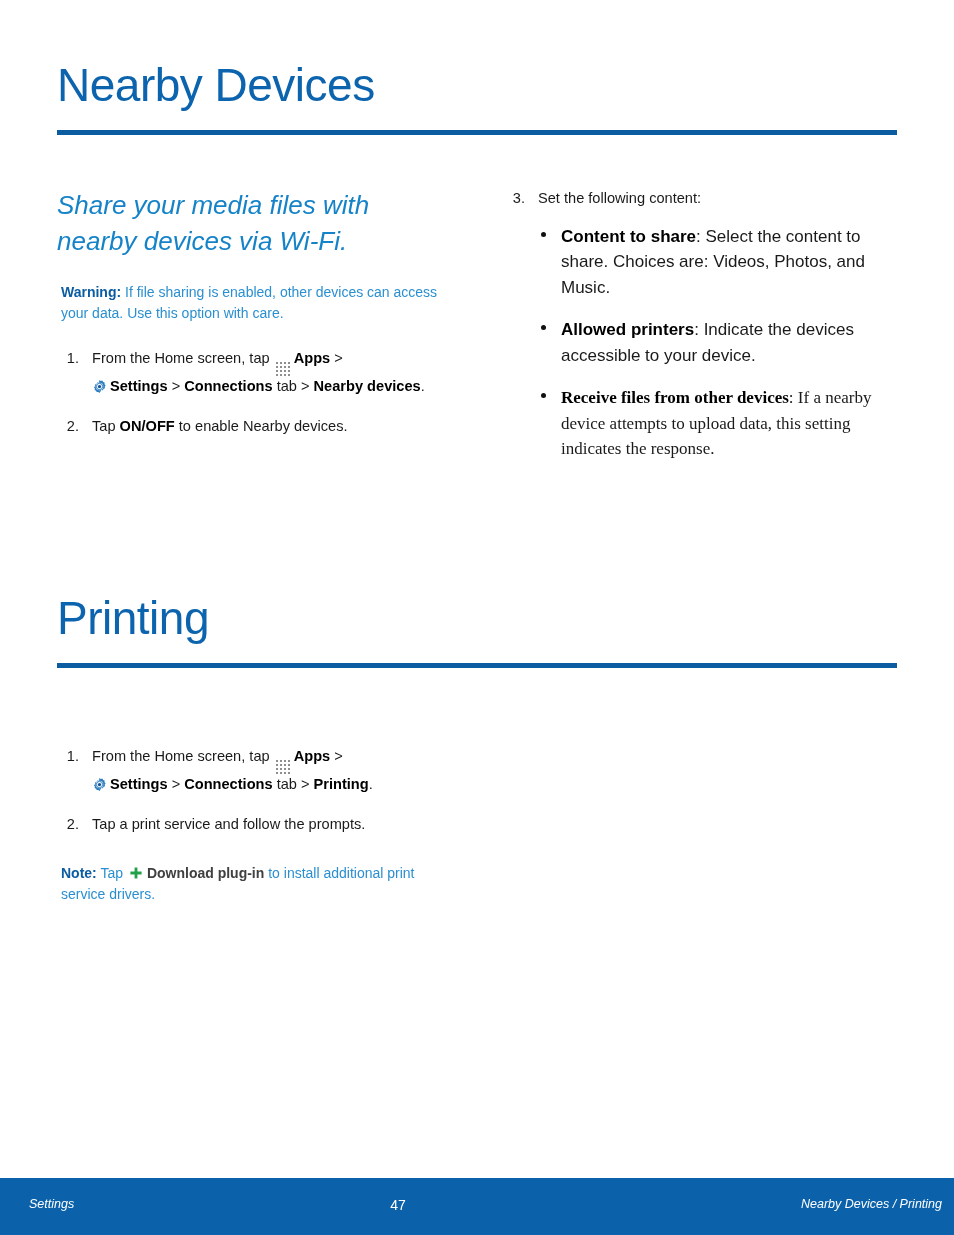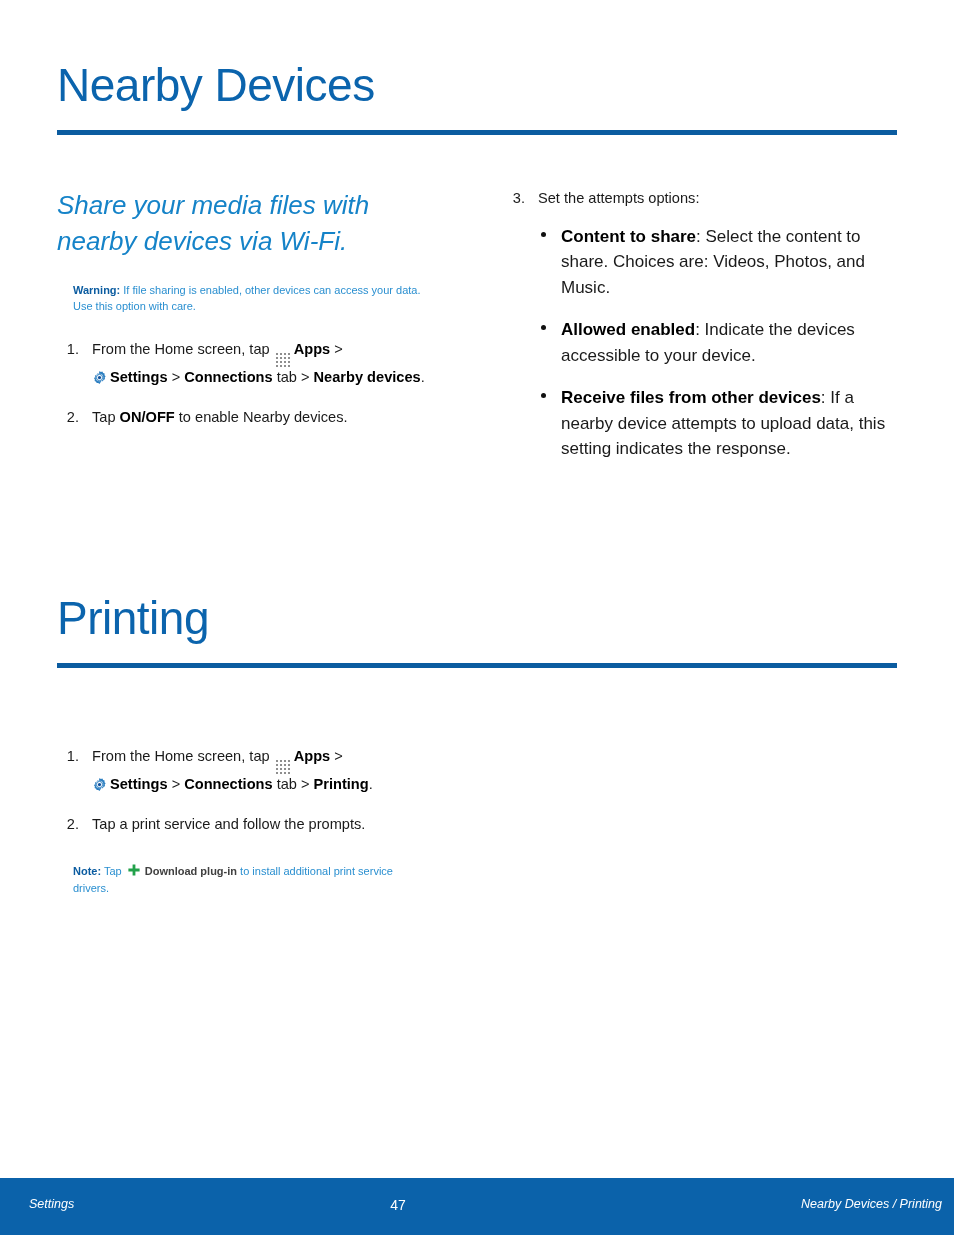--- a/index.html
+++ b/index.html
@@ -71,24 +71,24 @@
     font-size: 26px;
     font-style: italic;
     font-weight: 400;
     color: #1583c8;
     line-height: 1.38;
     margin: 0 0 22px 0;
   }
 
   
   .callout {
-    font-size: 11px;
+    font-size: 14px;
     line-height: 1.52;
     color: #2a8fd0;
-    margin: 16px;
+    margin: 4px;
   }
   .callout b {
     color: #0b5ca0;
     font-weight: bold;
   }
   .callout .lnk {
     color: #404040;
     font-weight: bold;
   }
 
@@ -124,21 +124,21 @@
     padding: 0;
   }
   ul.bullets > li {
     position: relative;
     padding-left: 23px;
     font-size: 17px;
     line-height: 1.5;
     color: #1a1a1a;
     margin-bottom: 17px;
   }
-  ul.bullets > li:last-child { margin-bottom: 12px; }
+  ul.bullets > li:last-child { margin-bottom: 12px; font-family: Liberation Serif, serif; }
   ul.bullets > li > .dot {
     position: absolute;
     left: 3px;
     top: 8px;
     width: 5px;
     height: 5px;
     border-radius: 50%;
     background: #111;
   }
   .apps-icon {
@@ -250,28 +250,28 @@
 
         <li style="margin-top:18px;">
           <span class="num">2.</span><span>Tap </span><b class="strong">ON/OFF</b><span> to enable Nearby devices.</span>
         </li>
       </ol>
     </div>
 
     <div class="col-right">
       <ol class="steps">
         <li>
-          <span class="num">3.</span><span>Set the attempts options:</span>
+          <span class="num">3.</span><span>Set the following content:</span>
 
           <ul class="bullets">
             <li>
               <span class="dot"></span><b class="strong">Content to share</b><span>: Select the content to share. Choices are: Videos, Photos, and Music.</span>
             </li>
             <li>
-              <span class="dot"></span><b class="strong">Allowed enabled</b><span>: Indicate the devices accessible to your device.</span>
+              <span class="dot"></span><b class="strong">Allowed printers</b><span>: Indicate the devices accessible to your device.</span>
             </li>
             <li>
               <span class="dot"></span><b class="strong">Receive files from other devices</b><span>: If a nearby device attempts to upload data, this setting indicates the response.</span>
             </li>
           </ul>
         </li>
       </ol>
     </div>
   </div>
 

